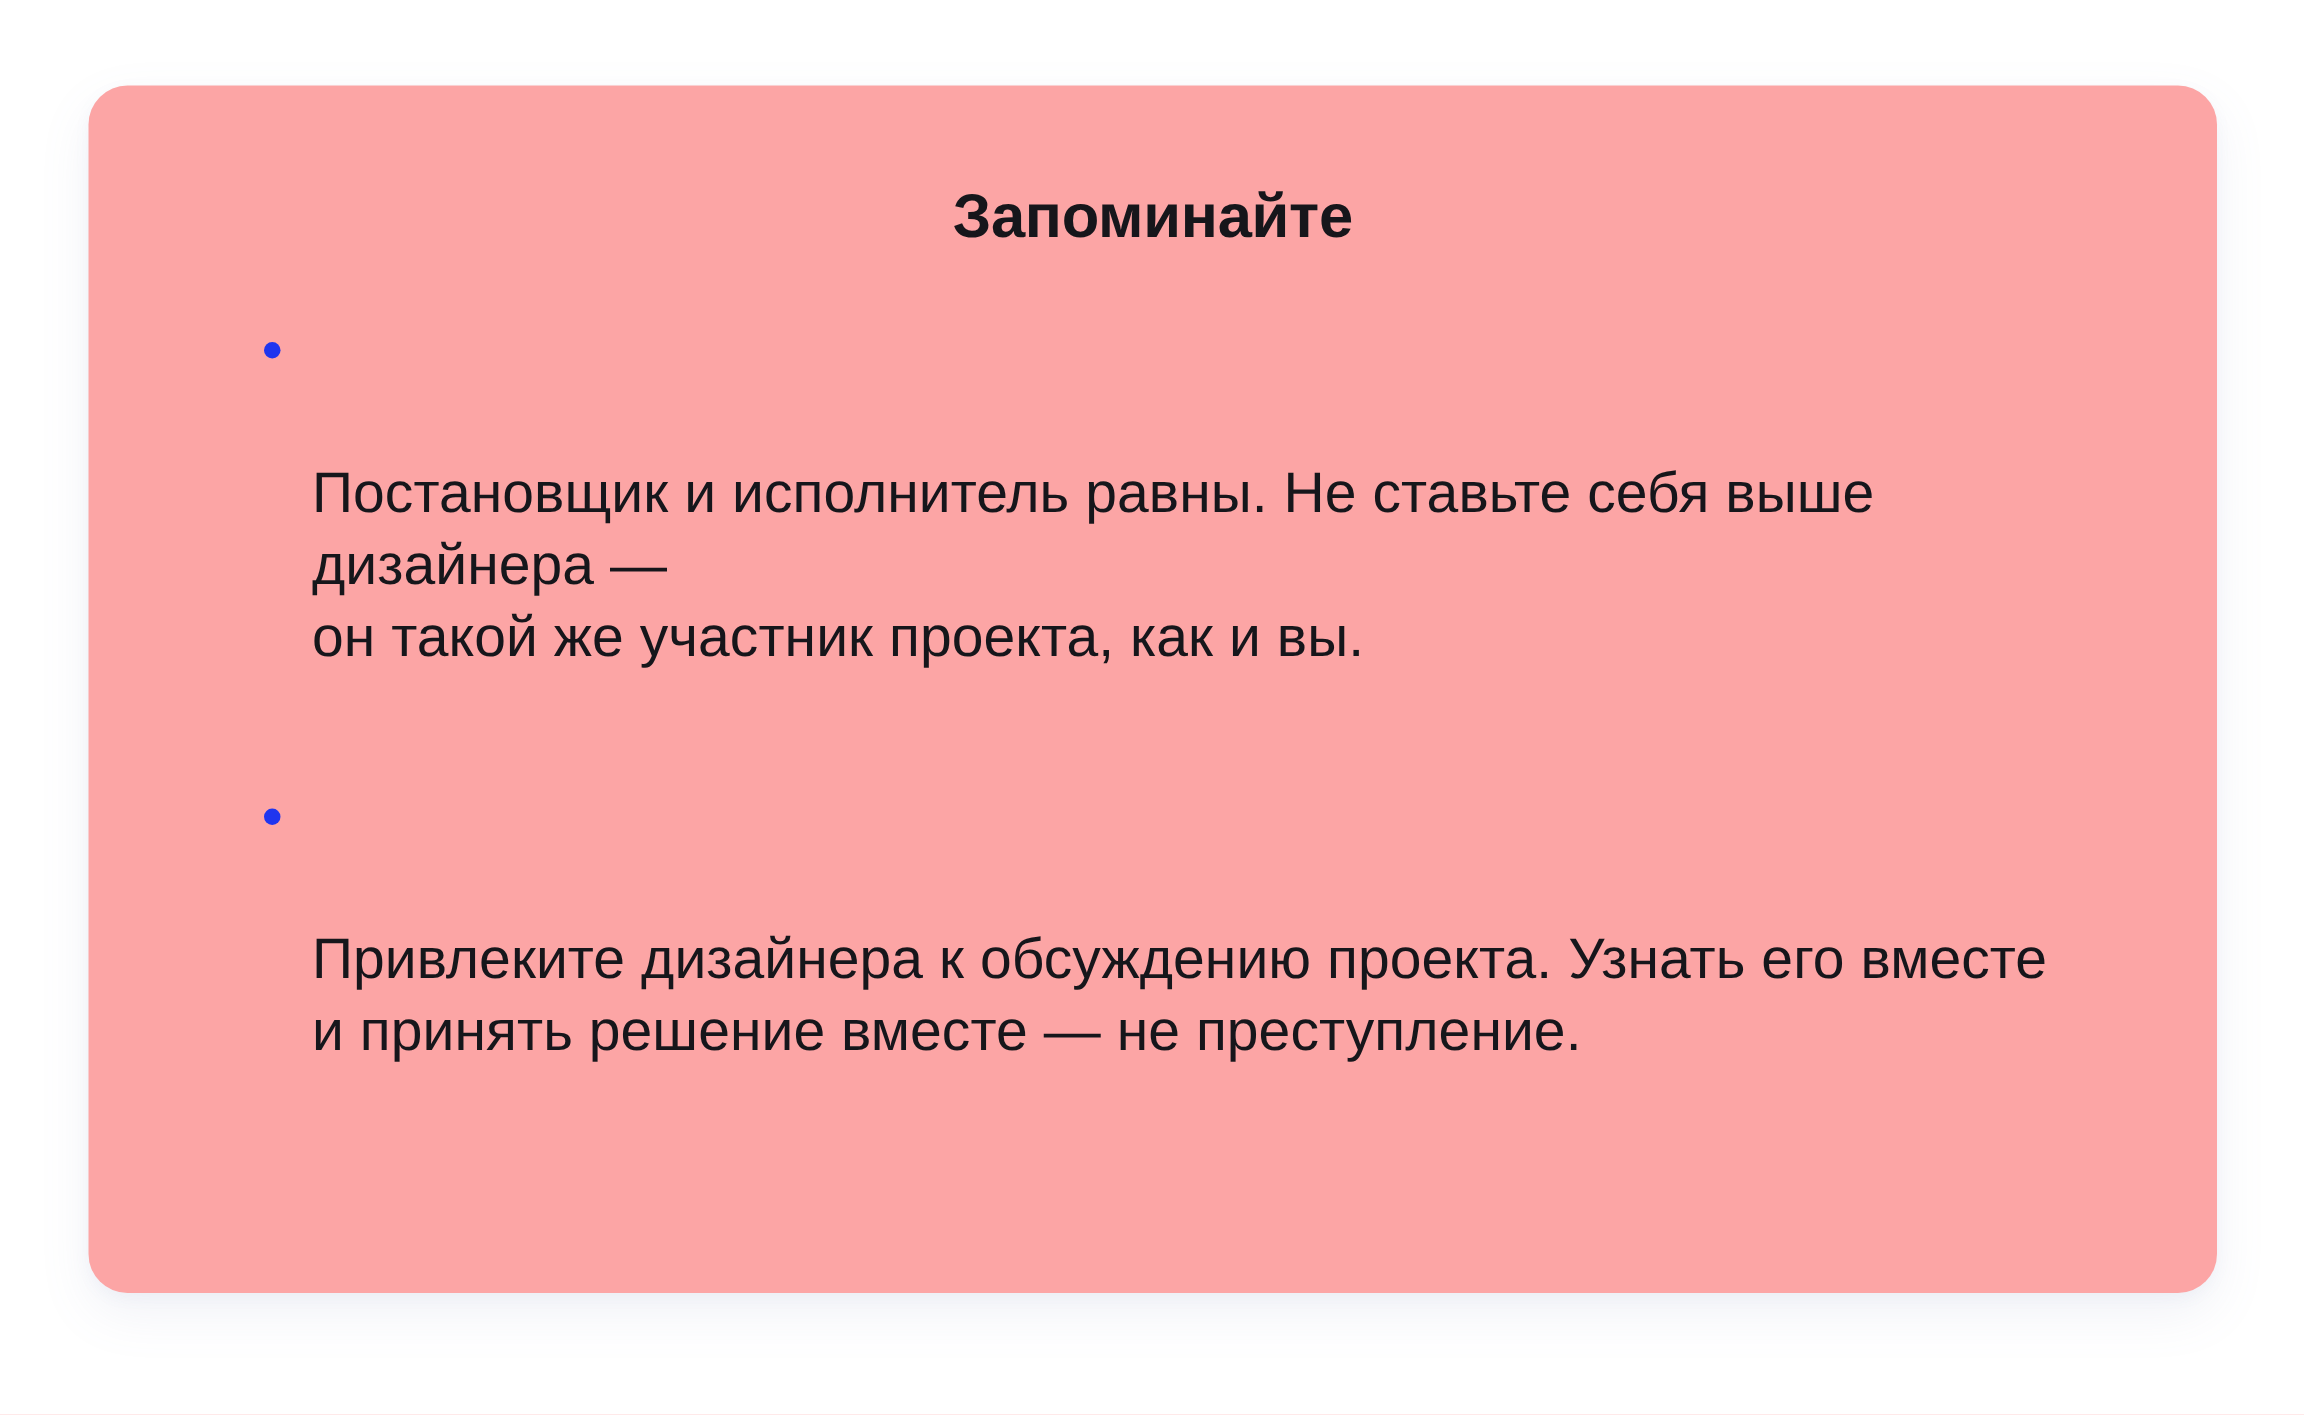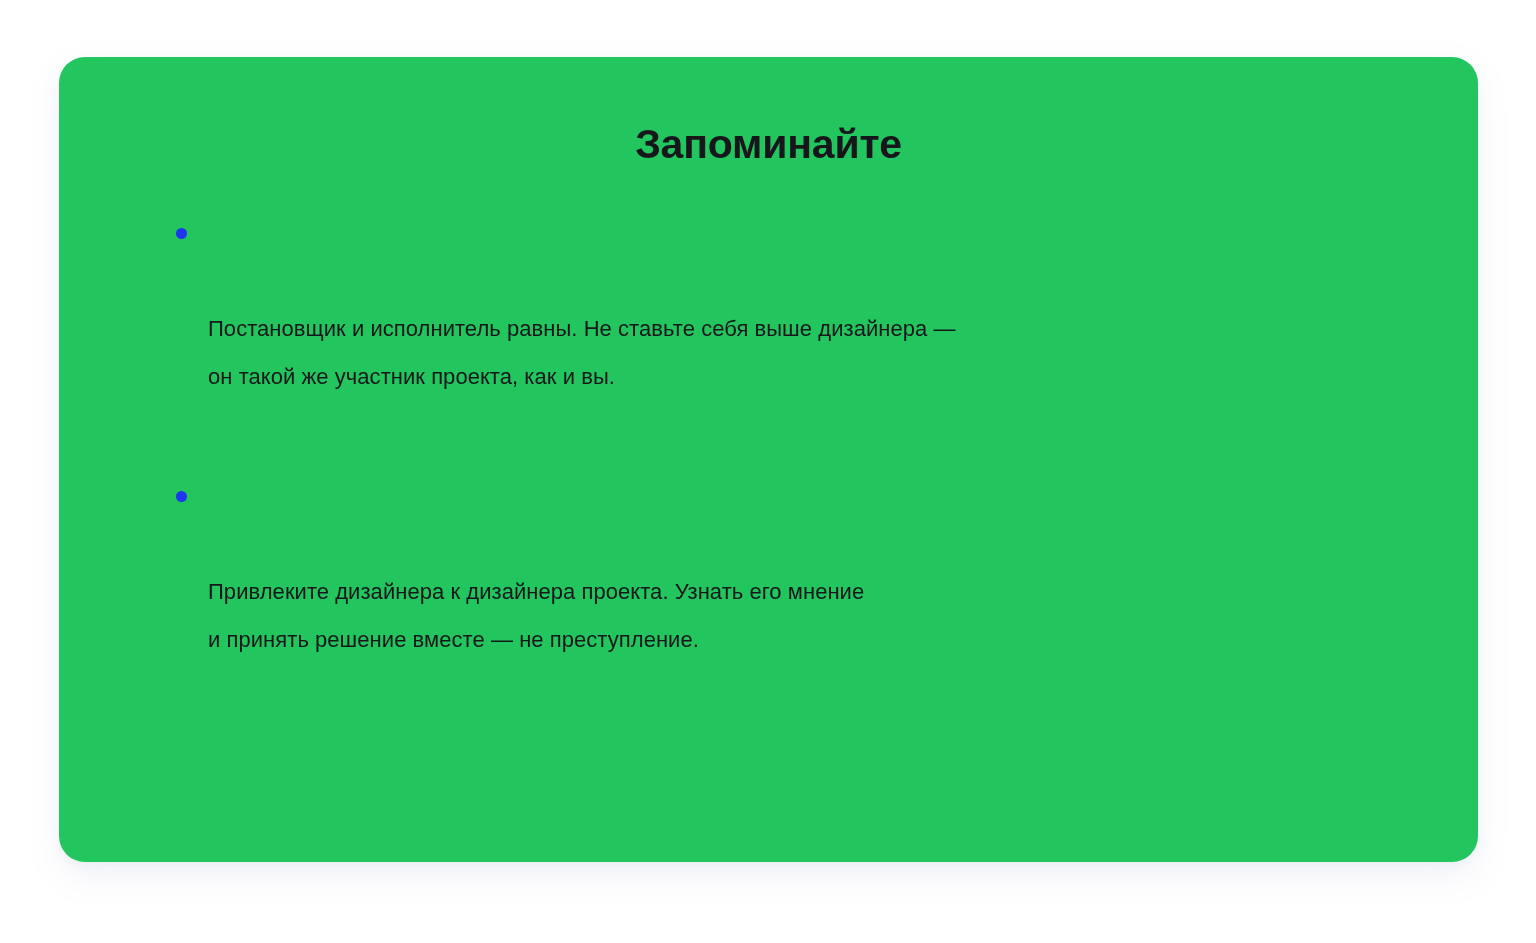--- a/index.html
+++ b/index.html
@@ -23,21 +23,21 @@
     background: #ffffff;
   }
 
   
   .card {
     position: absolute;
     left: 59px;
     top: 57px;
     width: 1419px;   
     height: 805px;   
-    background: #22c55e;
+    background: #fca5a5;
     border-radius: 26px;
     box-sizing: border-box;
     box-shadow: 0 14px 34px rgba(120, 132, 180, 0.10),
                 0 3px 10px rgba(120, 132, 180, 0.06);
   }
 
   
   .card-title {
     position: absolute;
     left: 0;
@@ -61,21 +61,21 @@
     margin: 0;
     padding: 0;
     list-style: none;
   }
 
   .bullet-item {
     position: relative;
     padding-left: 37px;
     margin: 0 0 23px 0;
     color: #16161b;
-    font-size: 22px;
+    font-size: 38px;
     line-height: 48px;
     letter-spacing: 0.05px;
     white-space: pre-line;
   }
 
   .bullet-item:last-child {
     margin-bottom: 0;
   }
 
   .bullet-dot {
@@ -104,20 +104,20 @@
     <ul class="bullet-list">
 
       <li class="bullet-item">
         <span class="bullet-dot"></span>
         <span class="bullet-text">Постановщик и исполнитель равны. Не ставьте себя выше дизайнера —
 он такой же участник проекта, как и вы.</span>
       </li>
 
       <li class="bullet-item">
         <span class="bullet-dot"></span>
-        <span class="bullet-text">Привлеките дизайнера к дизайнера проекта. Узнать его мнение
+        <span class="bullet-text">Привлеките дизайнера к обсуждению проекта. Узнать его вместе
 и принять решение вместе — не преступление.</span>
       </li>
 
 
     </ul>
   </div>
 </div>
 
 </body></html>

